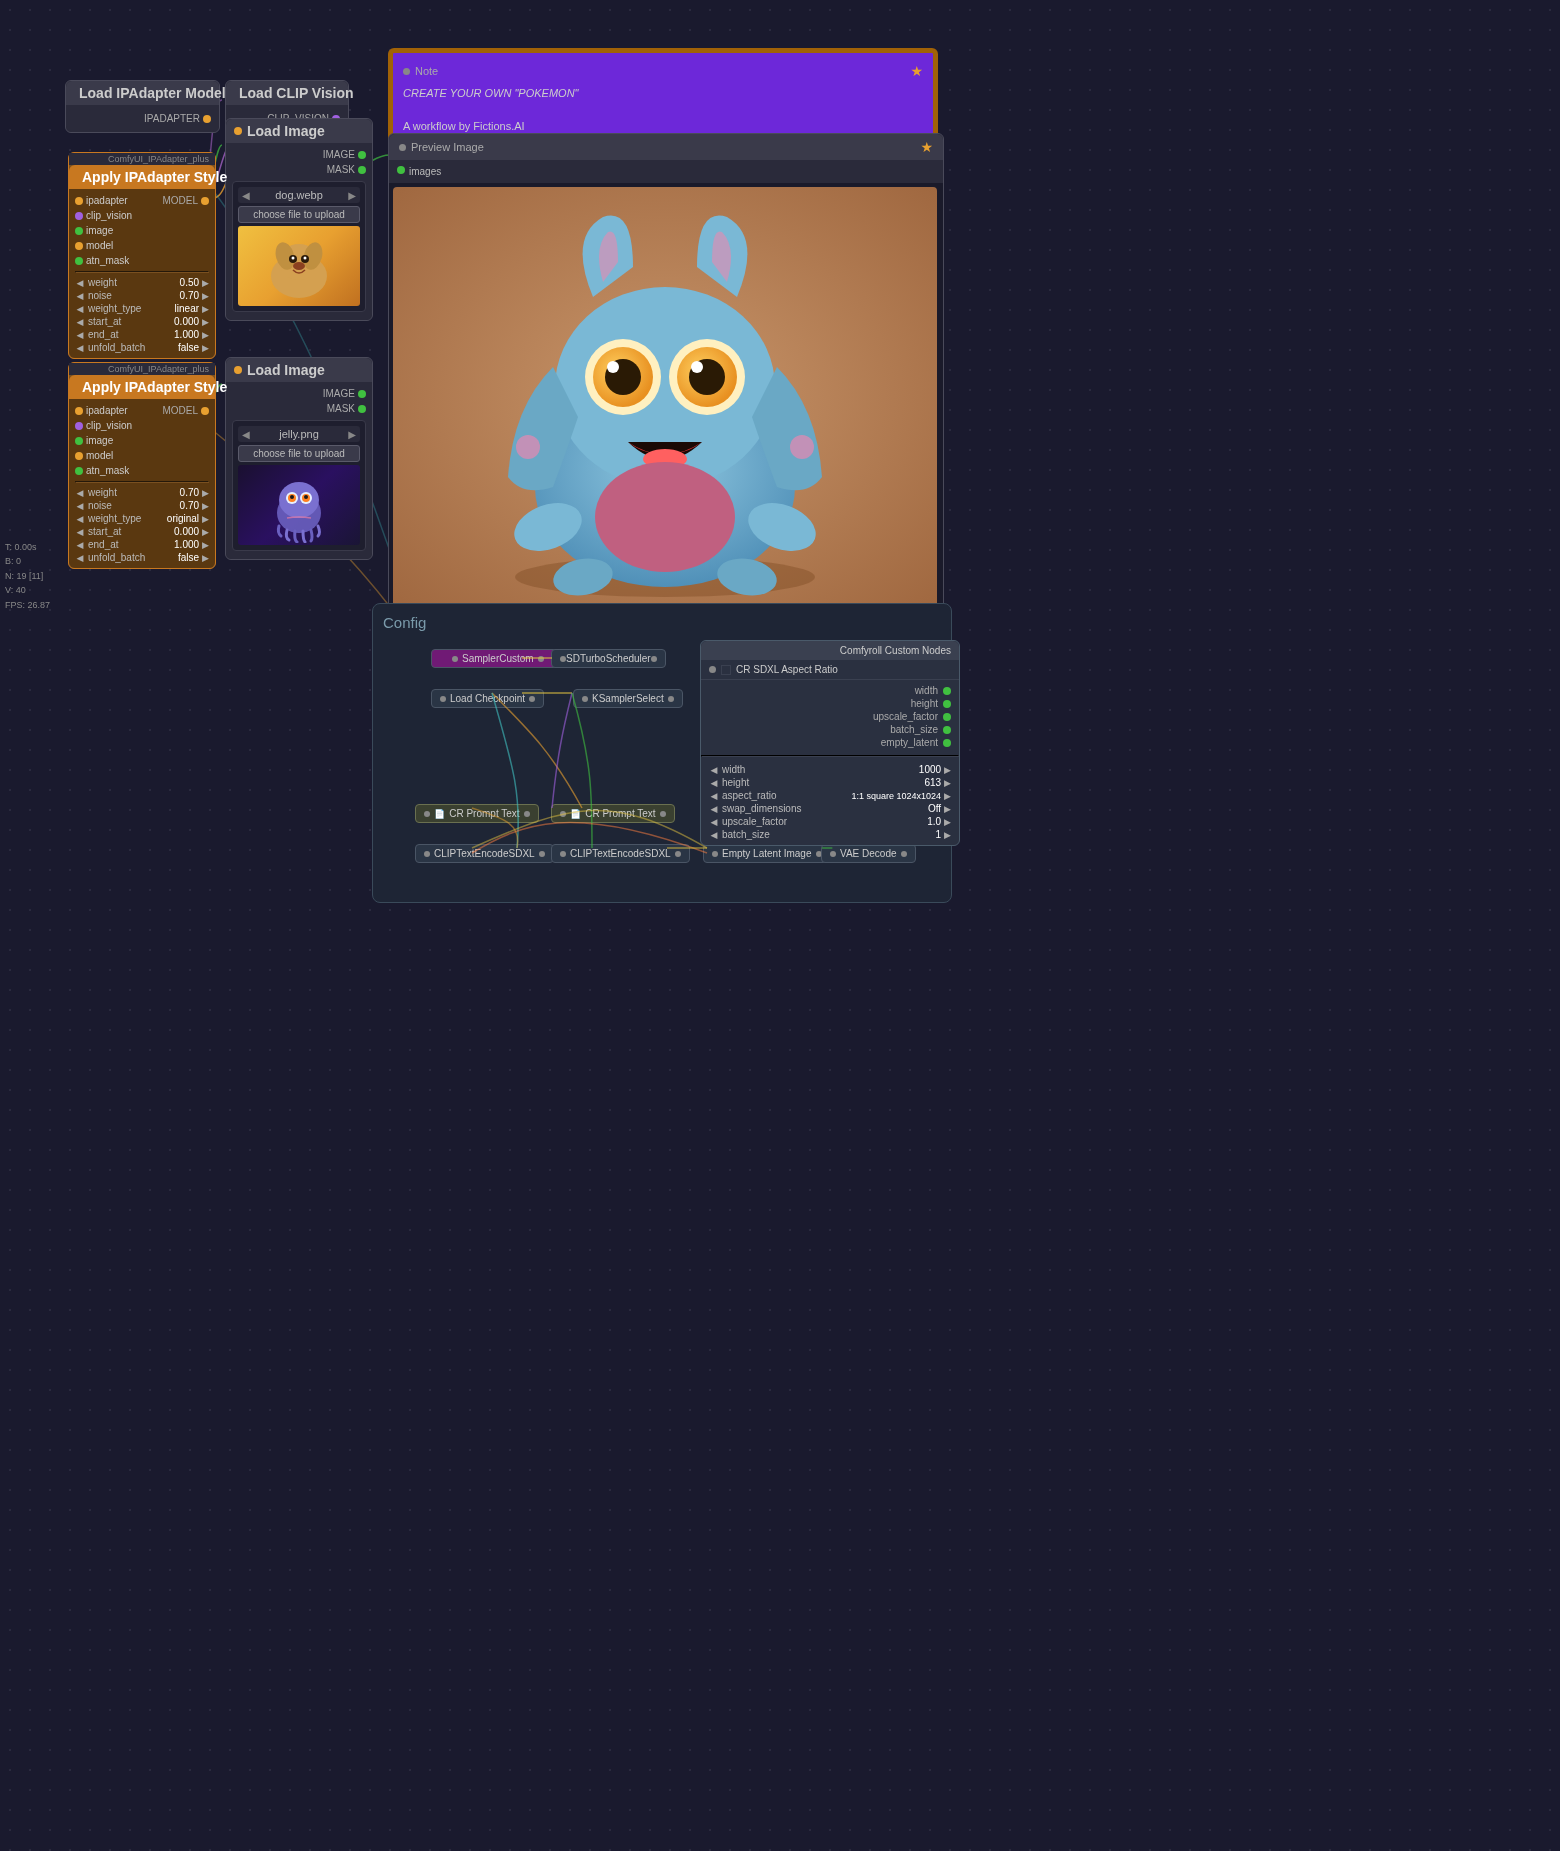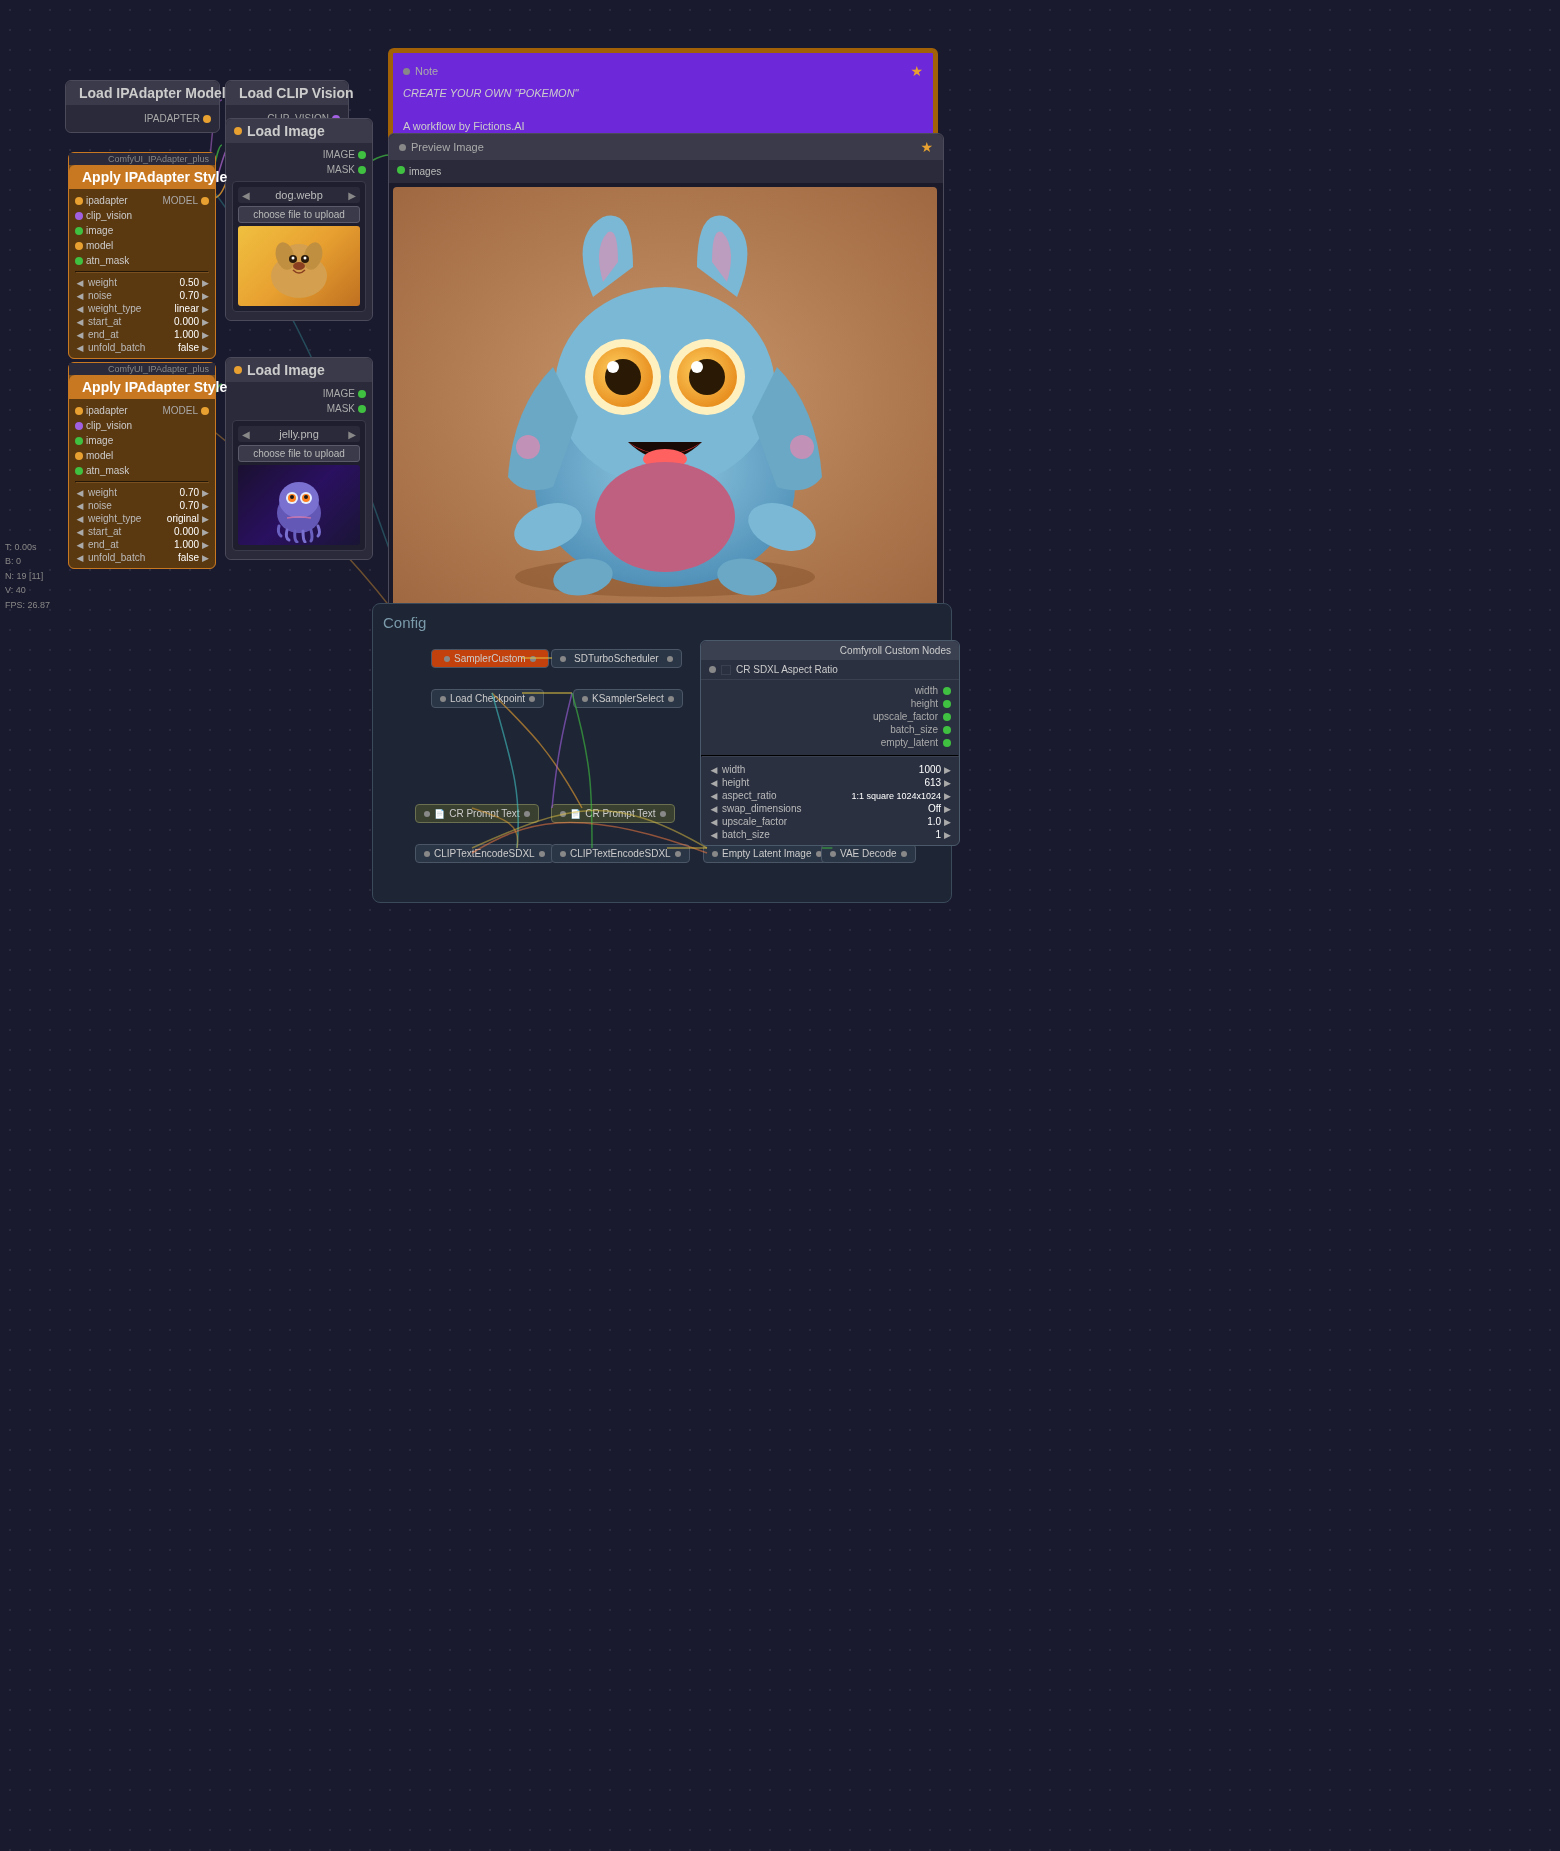--- a/index.html
+++ b/index.html
@@ -629,27 +629,27 @@
       </svg>
     </div>
   </div>
 </div>
 
 <div class="config-panel" style="left:372px; top:603px; width:580px; min-height:300px;">
   <div class="config-header">
     <span>Config</span>
   </div>
 
-  <div style="position:absolute; left:58px; top:45px; background:#c2410c; border:1px solid #4a5565; border-radius:4px; padding:3px 12px; font-size:10px; color:#ccc; display:flex;align-items:center;gap:4px;">
+  <div style="position:absolute; left:58px; top:45px; background:#701a75; border:1px solid #4a5565; border-radius:4px; padding:3px 20px; font-size:10px; color:#ccc; display:flex;align-items:center;gap:4px;">
     <span class="port-dot" style="background:#888;width:6px;height:6px;border-radius:50%;"></span>
     <span>SamplerCustom</span>
     <span class="port-dot" style="background:#888;width:6px;height:6px;border-radius:50%;"></span>
   </div>
 
-  <div style="position:absolute; left:178px; top:45px; background:#2a3545; border:1px solid #4a5565; border-radius:4px; padding:3px 8px; font-size:10px; color:#ccc; display:flex;align-items:center;gap:8px;">
+  <div style="position:absolute; left:178px; top:45px; background:#2a3545; border:1px solid #4a5565; border-radius:4px; padding:3px 8px; font-size:10px; color:#ccc; display:flex;align-items:center;gap:0;">
     <span class="port-dot" style="background:#888;width:6px;height:6px;border-radius:50%;"></span>
     <span>SDTurboScheduler</span>
     <span class="port-dot" style="background:#888;width:6px;height:6px;border-radius:50%;"></span>
   </div>
 
   <div style="position:absolute; left:58px; top:85px; background:#2a3545; border:1px solid #4a5565; border-radius:4px; padding:3px 8px; font-size:10px; color:#ccc; display:flex;align-items:center;gap:4px;">
     <span class="port-dot" style="background:#888;width:6px;height:6px;border-radius:50%;"></span>
     <span>Load Checkpoint</span>
     <span class="port-dot" style="background:#888;width:6px;height:6px;border-radius:50%;"></span>
   </div>

